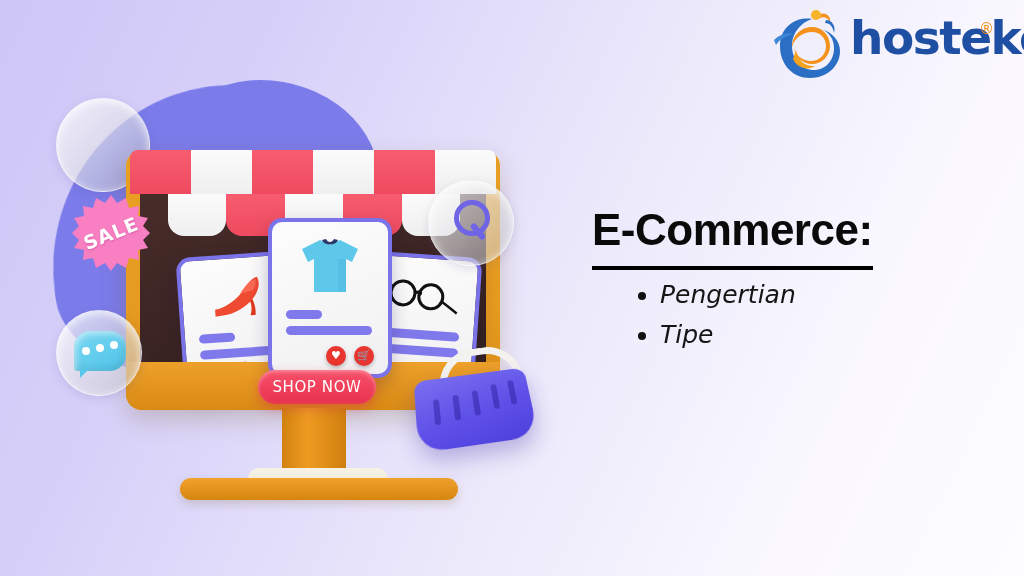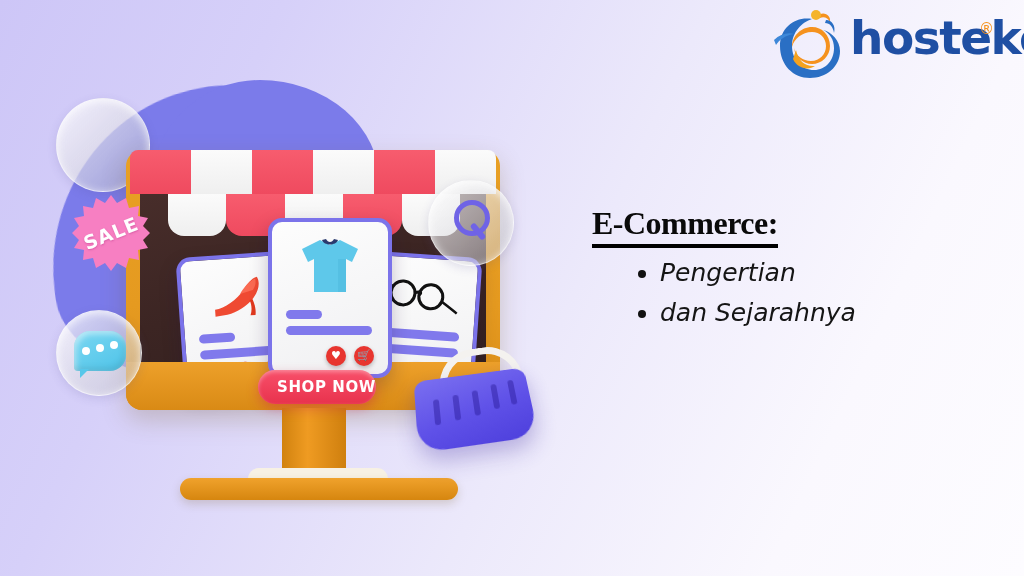--- a/index.html
+++ b/index.html
@@ -23,24 +23,24 @@
     letter-spacing:-1.5px; line-height:1;
   }
   .logo-reg{
     position:absolute; left:213px; top:14px;
     font-size:15px; color:#f5921e; font-family:"DejaVu Sans", sans-serif;
   }
 
   
   #text-block{ position:absolute; left:592px; top:206px; width:400px; }
   #heading{
-    font-family:Liberation Serif, serif;
-    font-size:32px; font-weight:bold; color:#0a0a0a;
+    font-family:Liberation Sans, sans-serif;
+    font-size:44px; font-weight:bold; color:#0a0a0a;
     letter-spacing:-0.5px; display:inline-block;
-    border-bottom:4px solid #000; padding-bottom:3px; line-height:1.08;
+    border-bottom:4px solid #000; padding-bottom:12px; line-height:1.08;
   }
   #bullets{ margin:10px 0 0 0; padding:0 0 0 68px; list-style:none;font-style:italic; }
   #bullets li{
     position:relative;
     font-family:"DejaVu Sans", sans-serif;
     font-size:25px; color:#151515; margin-bottom:11px; line-height:1.16;
   }
   #bullets li:before{
     content:""; position:absolute; left:-22px; top:12px;
     width:8px; height:8px; border-radius:50%; background:#111;
@@ -163,22 +163,22 @@
   }
   .shirt{ position:absolute; left:26px; top:14px; width:64px; height:62px; }
   .glasses{ position:absolute; left:20px; top:16px; width:76px; height:40px; }
 
   .dots-row{ position:absolute; left:289px; top:300px; width:54px; display:flex; justify-content:space-between; }
   .dots-row i{ width:6px; height:6px; border-radius:50%; background:#fff; opacity:.85; display:block; }
 
   .shop-btn{
     position:absolute; left:228px; top:300px; width:118px; height:34px;
     background:linear-gradient(180deg,#f8506a,#e8324d);
-    border-radius:18px; color:#fff; font-weight:bold; font-size:15px;
-    letter-spacing:.6px; text-align:right; line-height:34px;
+    border-radius:18px; color:#fff; font-weight:normal; font-size:15px;
+    letter-spacing:.6px; text-align:center; line-height:34px;
     box-shadow:0 5px 12px rgba(200,40,70,.38), inset 0 2px 4px rgba(255,255,255,.35);
     font-family:"DejaVu Sans", sans-serif; z-index:6;
   }
 
   
   .sale{
     position:absolute; left:42px; top:124px; width:78px; height:78px; z-index:7;
   }
   .sale-text{
     position:absolute; left:0; top:0; width:78px; height:78px;
@@ -221,21 +221,21 @@
       <path d="M54 10 C60 10 64 16 62 23 C61 17 58 13 53 13 Z" fill="#2a6fc4"></path>
     </svg>
     <div class="logo-word">hosteko</div>
     <div class="logo-reg">®</div>
   </div>
 
   <div id="text-block">
     <div id="heading">E-Commerce: </div>
     <ul id="bullets">
       <li>Pengertian</li>
-      <li>dan Sejarahnya</li>
+      <li>Tipe</li>
     </ul>
   </div>
 
   <div id="illus">
 
     <div class="blob"></div>
     <div class="blob2"></div>
 
     <div class="glass-circ" id="circ-topleft"></div>
 

